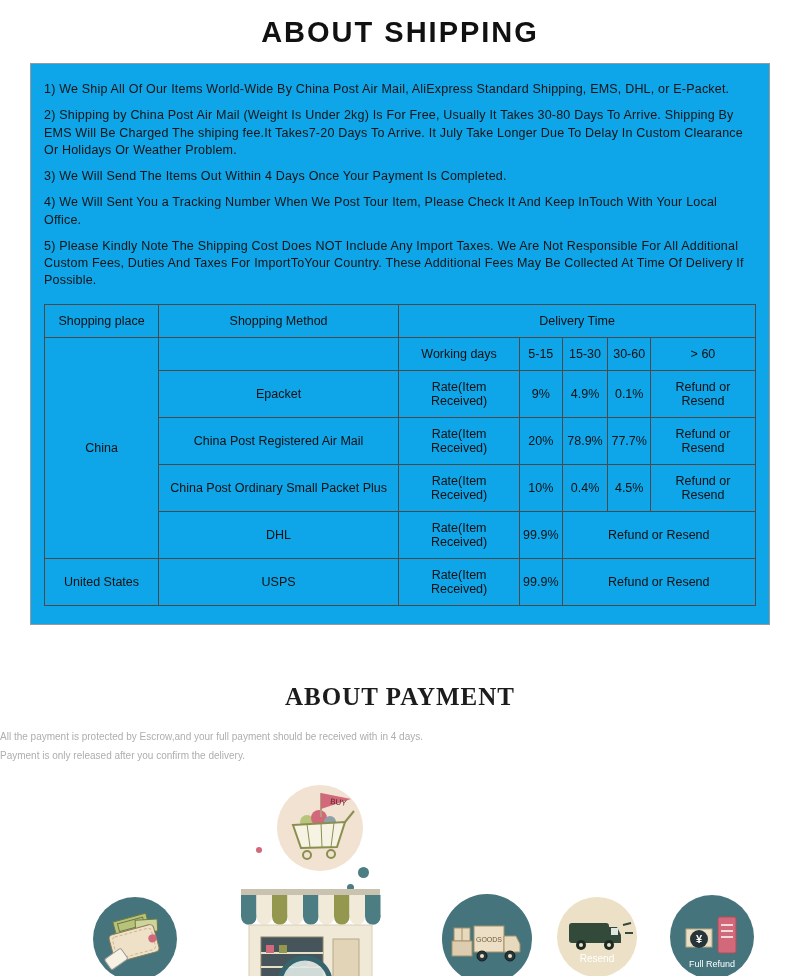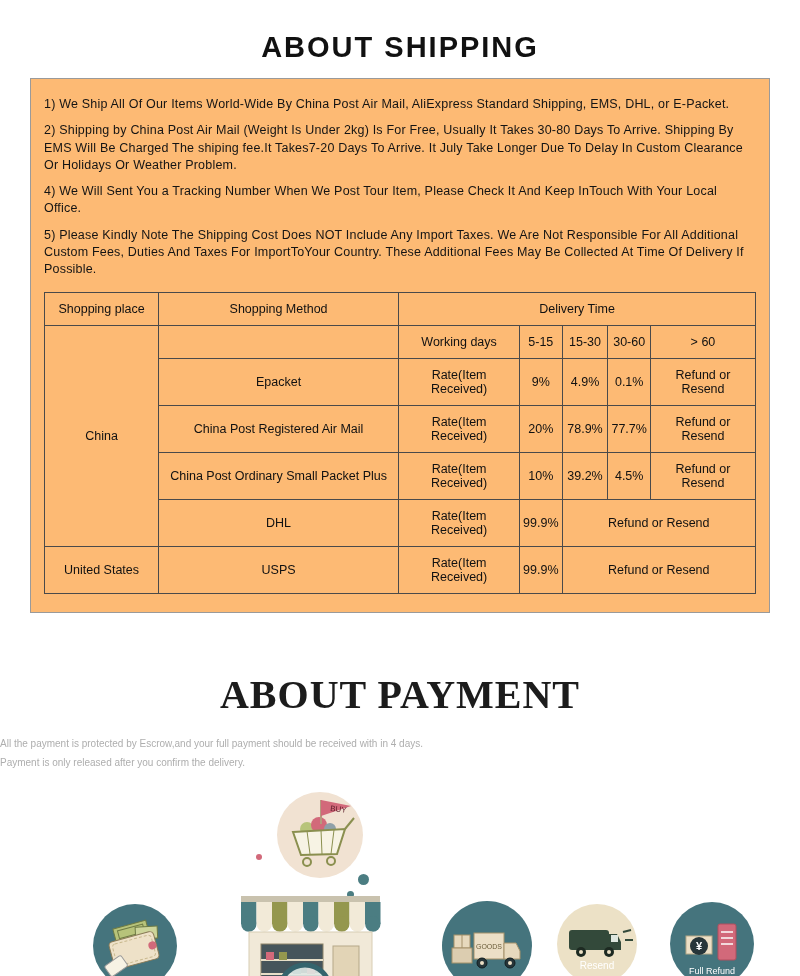--- a/index.html
+++ b/index.html
@@ -5,61 +5,61 @@
   * { box-sizing: border-box; margin: 0; padding: 0; }
   html, body { background: #ffffff; }
   body { width: 800px; font-family: "Liberation Sans", sans-serif; }
   .page { position: relative; width: 800px; height: 976px; overflow: hidden; background: #fff; }
 
   
   .ship-title {
     text-align: center; font-size: 29px; font-weight: bold; letter-spacing: 2px;
     color: #111; padding-top: 16px; margin-bottom: 14px;
     font-family: "Liberation Sans", sans-serif;
-    margin-top: 15px;
   }
   .ship-box {
-    margin: 0 30px; background: #fdba74; border: 1px solid #9a9a9a;
+    margin: 0 30px; background: #0ea5e9; border: 1px solid #9a9a9a;
     padding: 8px 13px 18px 13px;
   }
   .ship-box p {
     font-size: 12.5px; color: #141414; line-height: 1.38; margin: 9px 0;
     letter-spacing: 0.2px;
   }
   table.ship-table { width: 100%; border-collapse: collapse; margin-top: 14px; background: transparent; }
   table.ship-table th, table.ship-table td {
     border: 1px solid #4a4a4a; font-size: 12.5px; font-weight: normal;
     color: #111; text-align: center; padding: 9px 3px; vertical-align: middle;
   }
   col.c-place { width: 115px; } col.c-method { width: 243px; } col.c-rate { width: 122px; }
   col.c-r1 { width: 42px; } col.c-r2 { width: 46px; } col.c-r3 { width: 42px; } col.c-r4 { width: 106px; }
 
   
   .pay-title {
     text-align: center; font-family: "Liberation Serif", serif; font-weight: bold;
-    font-size: 40px; letter-spacing: 1px; color: #1c1c1c; margin-top: 58px; margin-bottom: 16px;
+    font-size: 25px; letter-spacing: 1px; color: #1c1c1c; margin-top: 58px; margin-bottom: 16px;
   }
   .pay-sub { text-align: left; color: #aeaeae; font-size: 10px; line-height: 1.9; }
 
   
   .illus { position: relative; width: 800px; height: 250px; margin-top: 12px; }
   .icon-wrap { position: absolute; }
   .dot { position: absolute; border-radius: 50%; }
   svg { display: block; }
 </style>
 </head>
 <body>
 
 <div class="page">
 
   <div class="ship-title">ABOUT SHIPPING</div>
 
   <div class="ship-box">
     <p>1) We Ship All Of Our Items World-Wide By China Post Air Mail, AliExpress Standard Shipping, EMS, DHL, or E-Packet.</p>
     <p>2) Shipping by China Post Air Mail (Weight Is Under 2kg) Is For Free, Usually It Takes 30-80 Days To Arrive. Shipping By EMS Will Be Charged The shiping fee.It Takes7-20 Days To Arrive. It July Take Longer Due To Delay In Custom Clearance Or Holidays Or Weather Problem.</p>
+    <p>3) We Will Send The Items Out Within 4 Days Once Your Payment Is Completed.</p>
     <p>4) We Will Sent You a Tracking Number When We Post Tour Item, Please Check It And Keep InTouch With Your Local Office.</p>
     <p>5) Please Kindly Note The Shipping Cost Does NOT Include Any Import Taxes. We Are Not Responsible For All Additional Custom Fees, Duties And Taxes For ImportToYour Country. These Additional Fees May Be Collected At Time Of Delivery If Possible.</p>
 
     <table class="ship-table">
       <colgroup>
         <col class="c-place">
           <col class="c-method">
           <col class="c-rate">
         <col class="c-r1">
           <col class="c-r2">
@@ -94,21 +94,21 @@
         <td>Rate(Item Received)</td>
         <td>20%</td>
         <td>78.9%</td>
         <td>77.7%</td>
         <td>Refund or Resend</td>
       </tr>
       <tr>
         <td>China Post Ordinary Small Packet Plus</td>
         <td>Rate(Item Received)</td>
         <td>10%</td>
-        <td>39.2%</td>
+        <td>0.4%</td>
         <td>4.5%</td>
         <td>Refund or Resend</td>
       </tr>
       <tr>
         <td>DHL</td>
         <td>Rate(Item Received)</td>
         <td>99.9%</td>
         <td colspan="3">Refund or Resend</td>
       </tr>
       <tr>

